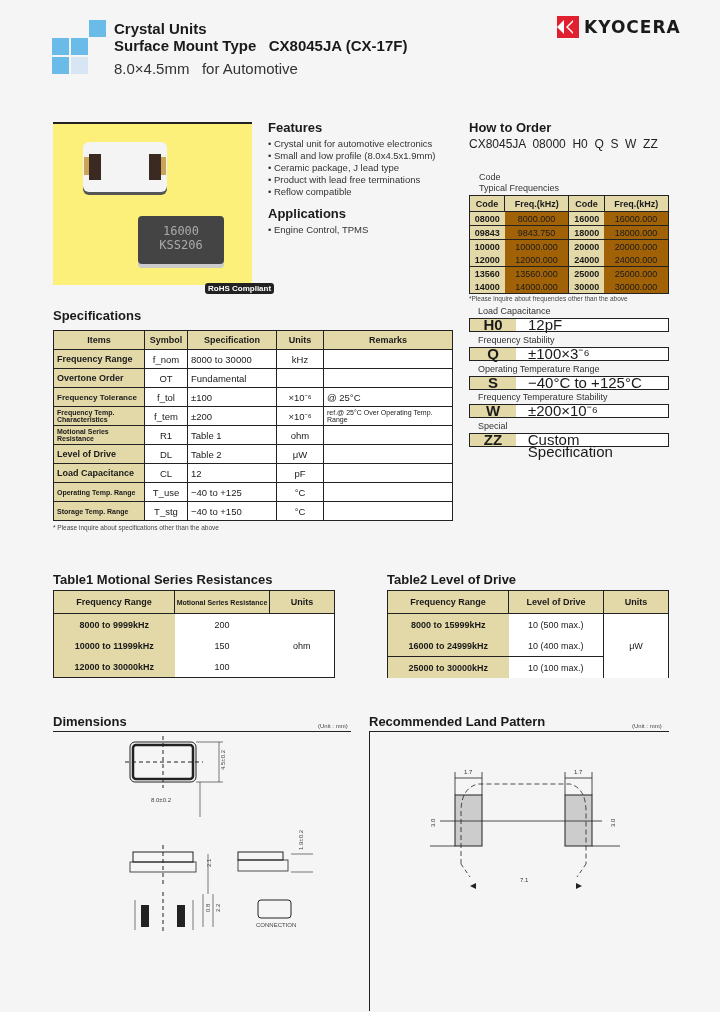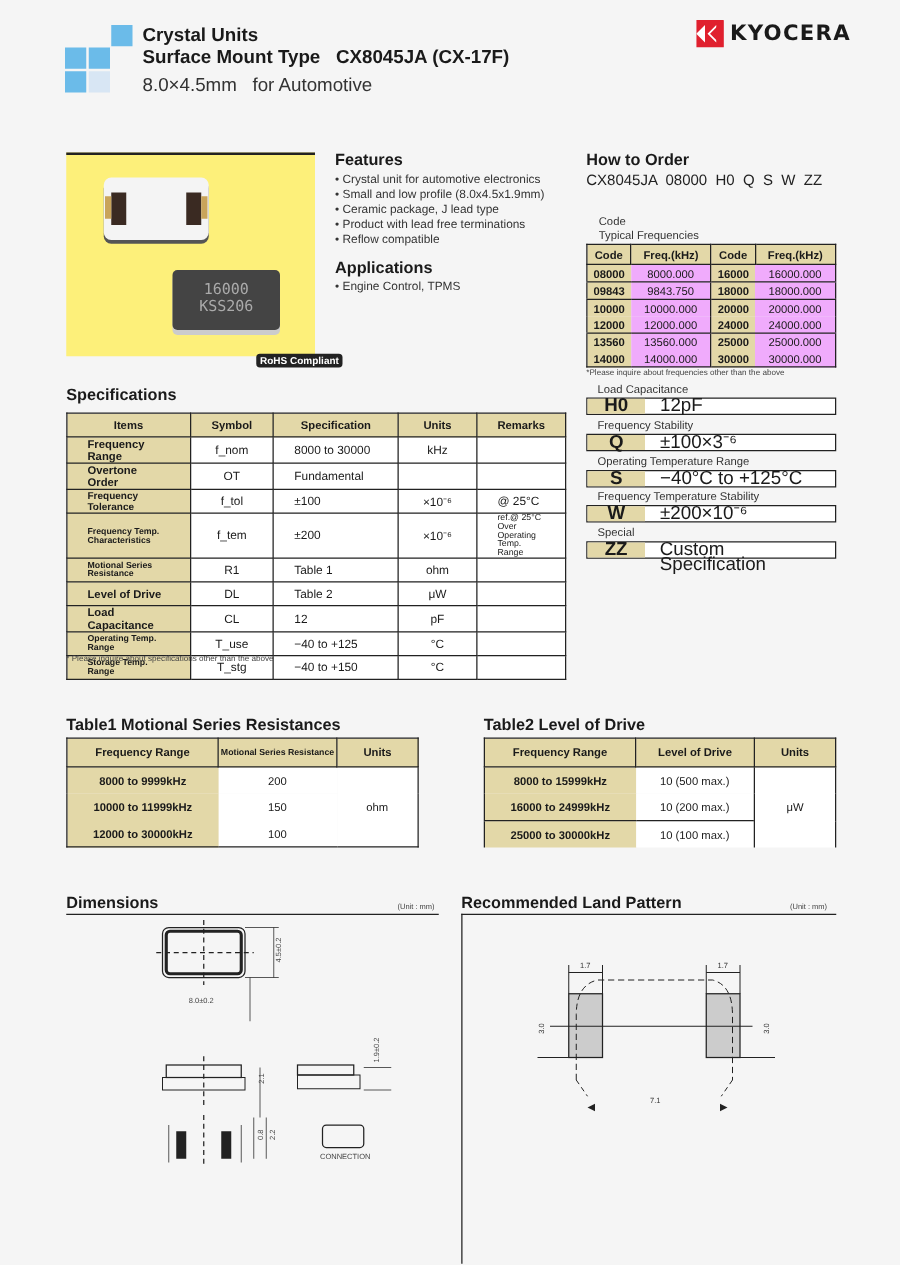--- a/index.html
+++ b/index.html
@@ -19,33 +19,33 @@
   .pad{position:absolute;top:12px;width:12px;height:26px;background:#3a2a22;}
   .pad.l{left:6px;} .pad.r{right:6px;}
   .pad-gold{position:absolute;top:15px;width:5px;height:18px;background:#c9a45a;}
   .chip-dark{position:absolute;left:85px;top:92px;width:86px;height:48px;background:#444;border-radius:4px;box-shadow:0 4px 0 #ccc;color:#aaa;font-size:12px;text-align:center;line-height:14px;padding-top:8px;box-sizing:border-box;font-family:"DejaVu Sans Mono",monospace;}
   .rohs{position:absolute;left:205px;top:283px;background:#222;color:#fff;font-size:8px;font-weight:bold;padding:1px 3px;border-radius:3px;}
   ul.bul{list-style:none;margin:0;padding:0;font-size:9.5px;line-height:12px;color:#333;}
   ul.bul li:before{content:"• ";}
   
   table{border-collapse:collapse;}
   .spec{position:absolute;left:53px;top:330px;width:400px;font-size:9.5px;}
-  .spec td,.spec th{border:1px solid #222;height:18px;padding:0 16px;}
+  .spec td,.spec th{border:1px solid #222;height:18px;padding:0 3px;}
   .spec th{background:#e3d8a8;font-weight:bold;font-size:9px;}
   .spec td.item{background:#e3d8a8;font-weight:bold;font-size:9px;}
   .spec td.item.small{font-size:7px;}
   .spec td.c{text-align:center;}
   .spec tr td{border-top:1px solid #222;}
   .spec td{background:#fff;}
   .note{font-size:6.5px;color:#444;}
   .freq{position:absolute;left:469px;top:195px;width:200px;font-size:9px;}
   .freq th{background:#e3d8a8;border:1px solid #222;height:13px;font-size:9px;}
   .freq td{height:13px;text-align:center;padding:0;}
   .freq td.code{background:#e3d8a8;font-weight:bold;}
-  .freq td.val{background:#f0abfc;}
+  .freq td.val{background:#a16207;}
   .freq{border:1.5px solid #222;}
   .freq tr.grp td{border-top:1px solid #222;}
   .freq td.sep{border-left:1px solid #222;}
   .opt-label{position:absolute;left:478px;font-size:9px;color:#333;}
   .opt-box{position:absolute;left:469px;width:198px;height:12px;border:1px solid #222;display:flex;font-size:15px;background:#fff;}
   .opt-box .k{width:46px;background:#e3d8a8;font-weight:bold;text-align:center;line-height:12px;}
   .opt-box .v{padding-left:12px;line-height:12px;}
   .t1{position:absolute;left:53px;top:590px;width:282px;font-size:9px;}
   .t1 th{background:#e3d8a8;border:1px solid #222;height:20px;font-size:9px;}
   .t1 td{height:19px;text-align:center;}
@@ -299,21 +299,21 @@
     <th style="width:92px;">Level of Drive</th>
     <th>Units</th>
   </tr>
   <tr>
     <td class="fr" style="border-left:1px solid #222;">8000 to 15999kHz</td>
     <td class="v">10 (500 max.)</td>
     <td class="v" rowspan="3" style="border-left:1px solid #222;border-right:1px solid #222;">μW</td>
   </tr>
   <tr>
     <td class="fr" style="border-left:1px solid #222;">16000 to 24999kHz</td>
-    <td class="v">10 (200 max.)</td>
+    <td class="v">10 (400 max.)</td>
   </tr>
   <tr style="border-top:1px solid #222;">
     <td class="fr" style="border-left:1px solid #222;">25000 to 30000kHz</td>
     <td class="v">10 (100 max.)</td>
   </tr>
 </tbody>
   </table>
 
 <div class="abs sec-h" style="left:53px;top:714px;">Dimensions</div>
 <div class="unit" style="left:318px;top:723px;">(Unit : mm)</div>

